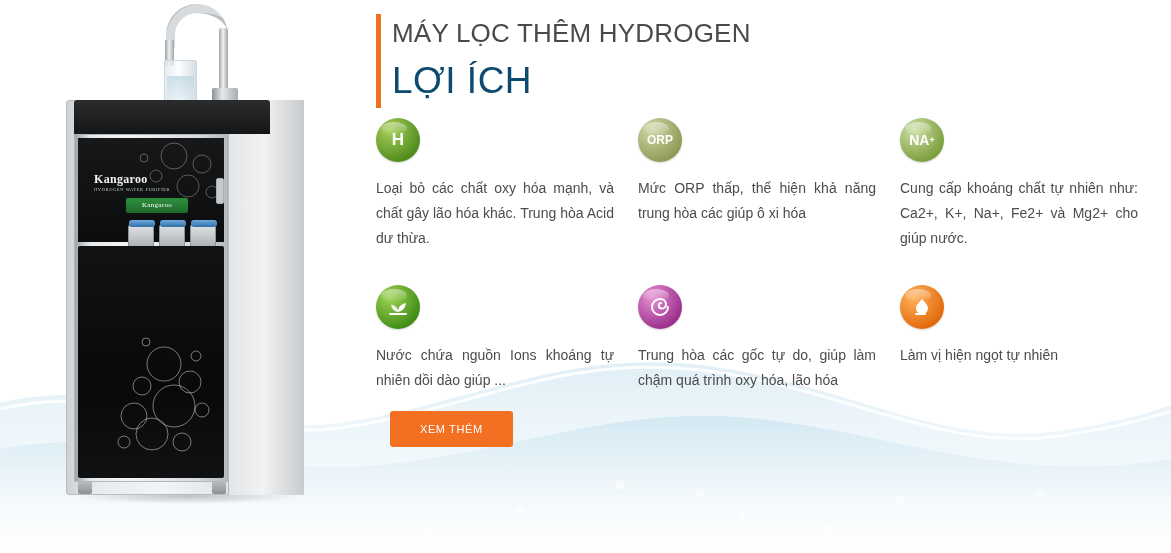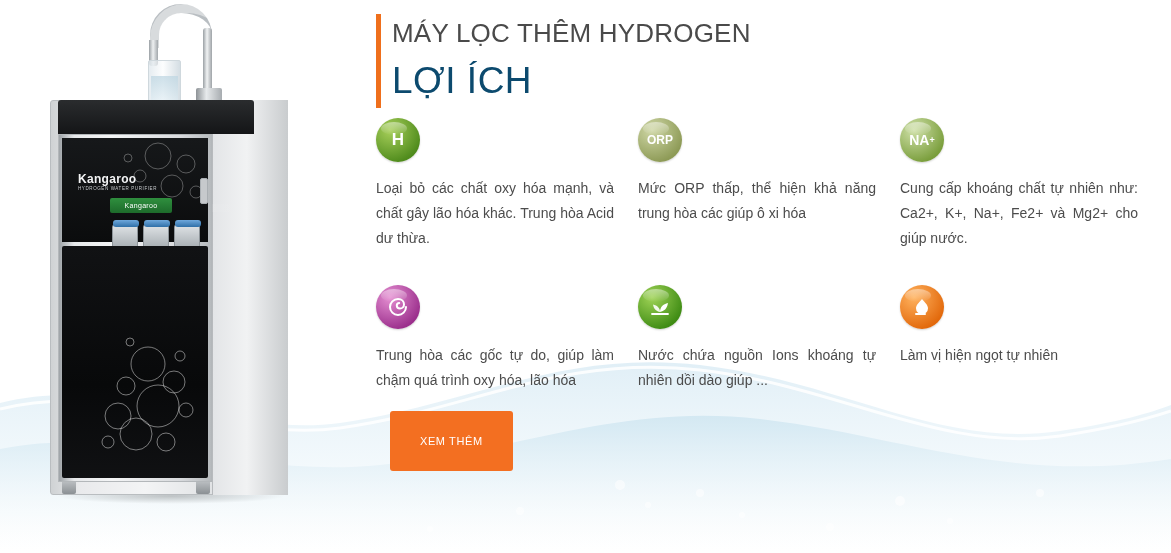--- a/index.html
+++ b/index.html
@@ -21,22 +21,22 @@
   .water-wave {
     position: absolute;
     left: 0; bottom: 0;
     width: 1171px; height: 300px;
     pointer-events: none;
   }
 
   
   .product-area {
     position: absolute;
-    left: 0; top: 0;
-    width: 360px; height: 473px;
+    left: 16px; top: 0;
+    width: 360px; height: 473px; font-family: Liberation Serif, serif;
   }
   
   .faucet-base {
     position: absolute; left: 196px; top: 88px;
     width: 26px; height: 22px;
     background: linear-gradient(to right,#8d9296,#e7eaec 40%,#a7acb0);
     border-radius: 2px;
   }
   .faucet-stem {
     position: absolute; left: 203px; top: 28px;
@@ -247,21 +247,21 @@
     max-width: 238px;
   }
 
   .cta-wrap { margin-top: 18px; padding-left: 14px; }
   .cta {
     display: inline-block;
     background: #f36f21;
     color: #ffffff;
     font-size: 11px;
     letter-spacing: .6px;
-    padding: 24px 30px;
+    padding: 12px 30px;
     border: none;
     border-radius: 3px;
     cursor: pointer;
   }
 </style>
 </head>
 <body>
 
 <div id="page">
 
@@ -394,40 +394,40 @@
 
       <div class="cell">
         <div class="badge badge-na">
           <span>NA</span>
             <sup>+</sup>
         </div>
         <div class="cell-text">Cung cấp khoáng chất tự nhiên như: Ca2+, K+, Na+, Fe2+ và Mg2+ cho giúp nước.</div>
       </div>
 
       <div class="cell cell-r2">
-        <div class="badge badge-wave">
-          <svg width="24" height="24" viewBox="0 0 24 24">
-            <path d="M20 12a8 8 0 1 1-8-8c4 0 6 2.6 6 5.4 0 2.4-1.8 4.1-4 4.1-1.8 0-3.2-1.3-3.2-3 0-1.4 1-2.5 2.4-2.5" fill="none" stroke="#ffffff" stroke-width="2" stroke-linecap="round"></path>
-          </svg>
-        </div>
-        <div class="cell-text">Trung hòa các gốc tự do, giúp làm chậm quá trình oxy hóa, lão hóa</div>
-      </div>
-
-      <div class="cell cell-r2">
         <div class="badge badge-leaf">
           <svg width="24" height="24" viewBox="0 0 24 24">
             <path d="M12 17c0-5 3-8 8-9-1 6-4 8-8 9z" fill="#ffffff"></path>
             <path d="M12 17c0-4-2.5-6.5-7-7.5C5.6 14 8.6 16.3 12 17z" fill="#ffffff" opacity=".9"></path>
             <path d="M4 19h16" stroke="#ffffff" stroke-width="1.8" fill="none" stroke-linecap="round"></path>
           </svg>
         </div>
         <div class="cell-text">Nước chứa nguồn Ions khoáng tự nhiên dồi dào giúp ...</div>
       </div>
 
       <div class="cell cell-r2">
+        <div class="badge badge-wave">
+          <svg width="24" height="24" viewBox="0 0 24 24">
+            <path d="M20 12a8 8 0 1 1-8-8c4 0 6 2.6 6 5.4 0 2.4-1.8 4.1-4 4.1-1.8 0-3.2-1.3-3.2-3 0-1.4 1-2.5 2.4-2.5" fill="none" stroke="#ffffff" stroke-width="2" stroke-linecap="round"></path>
+          </svg>
+        </div>
+        <div class="cell-text">Trung hòa các gốc tự do, giúp làm chậm quá trình oxy hóa, lão hóa</div>
+      </div>
+
+      <div class="cell cell-r2">
         <div class="badge badge-drop">
           <svg width="24" height="24" viewBox="0 0 24 24">
             <path d="M12 4c3.5 4 6 6.4 6 9.2A6 6 0 0 1 6 13.2C6 10.4 8.5 8 12 4z" fill="#ffffff"></path>
             <path d="M6 19h9" stroke="#ffffff" stroke-width="2" stroke-linecap="round" fill="none"></path>
           </svg>
         </div>
         <div class="cell-text">Làm vị hiện ngọt tự nhiên</div>
       </div>
     </div>
 

